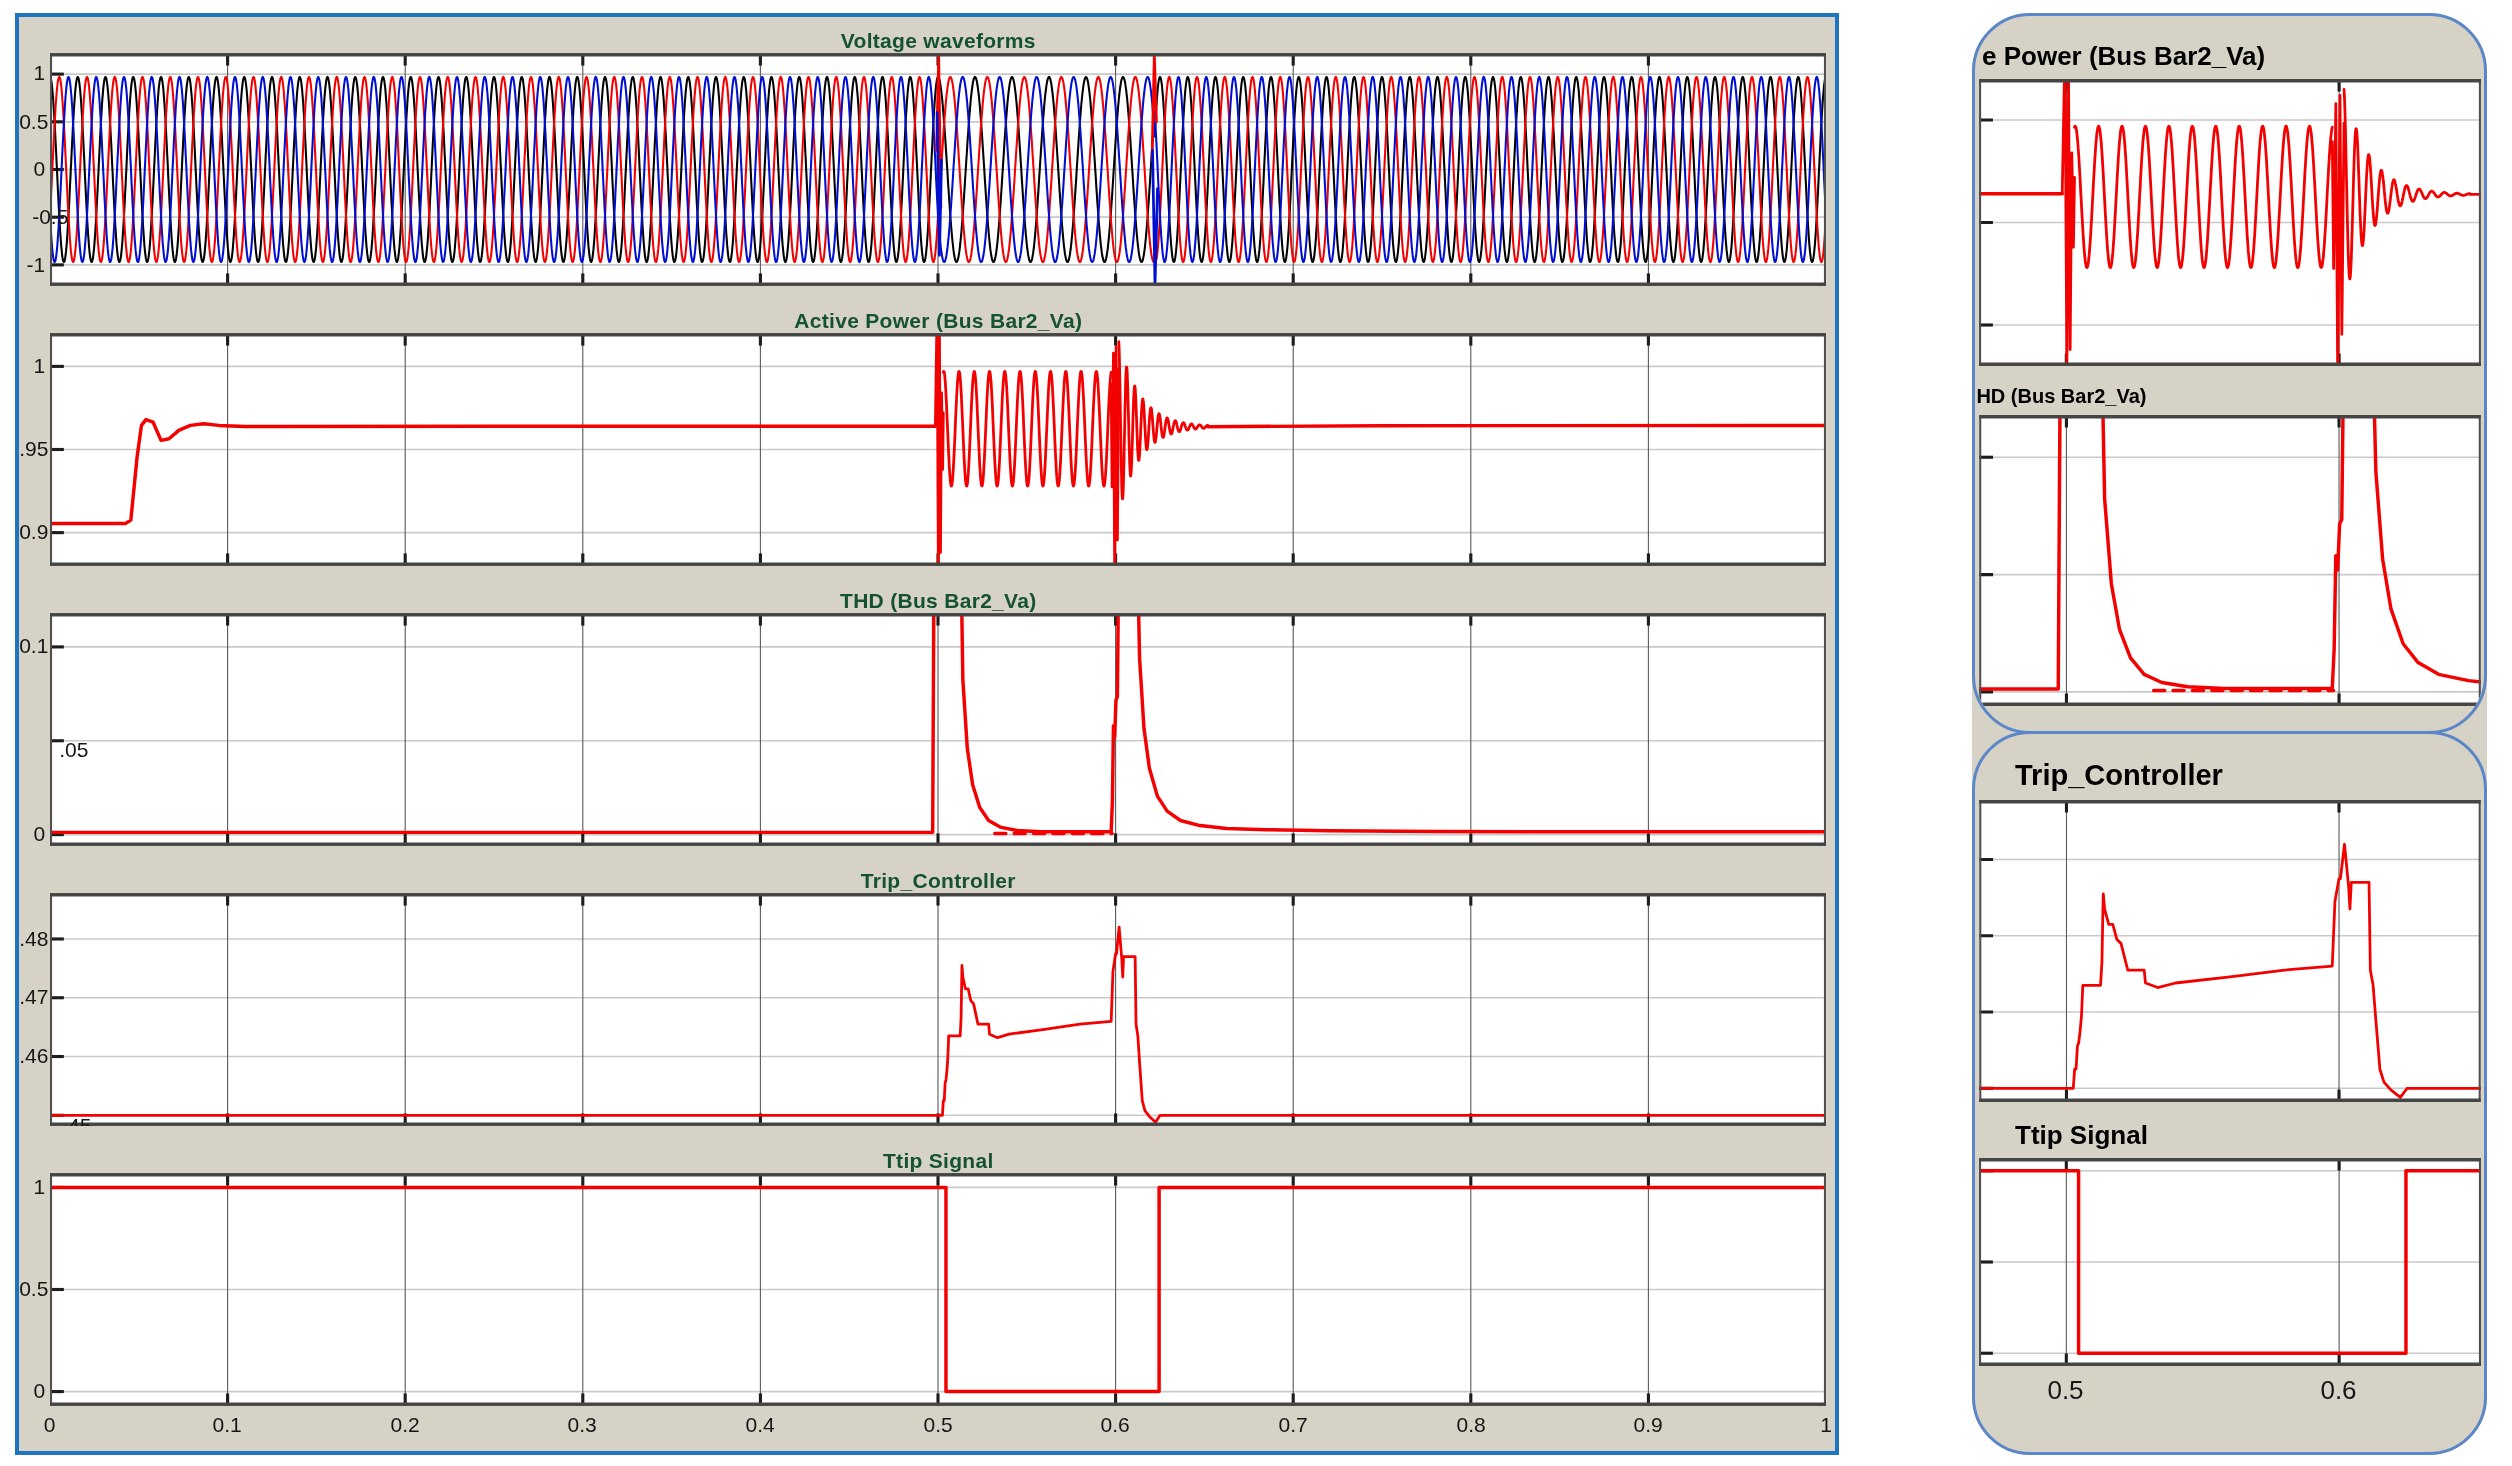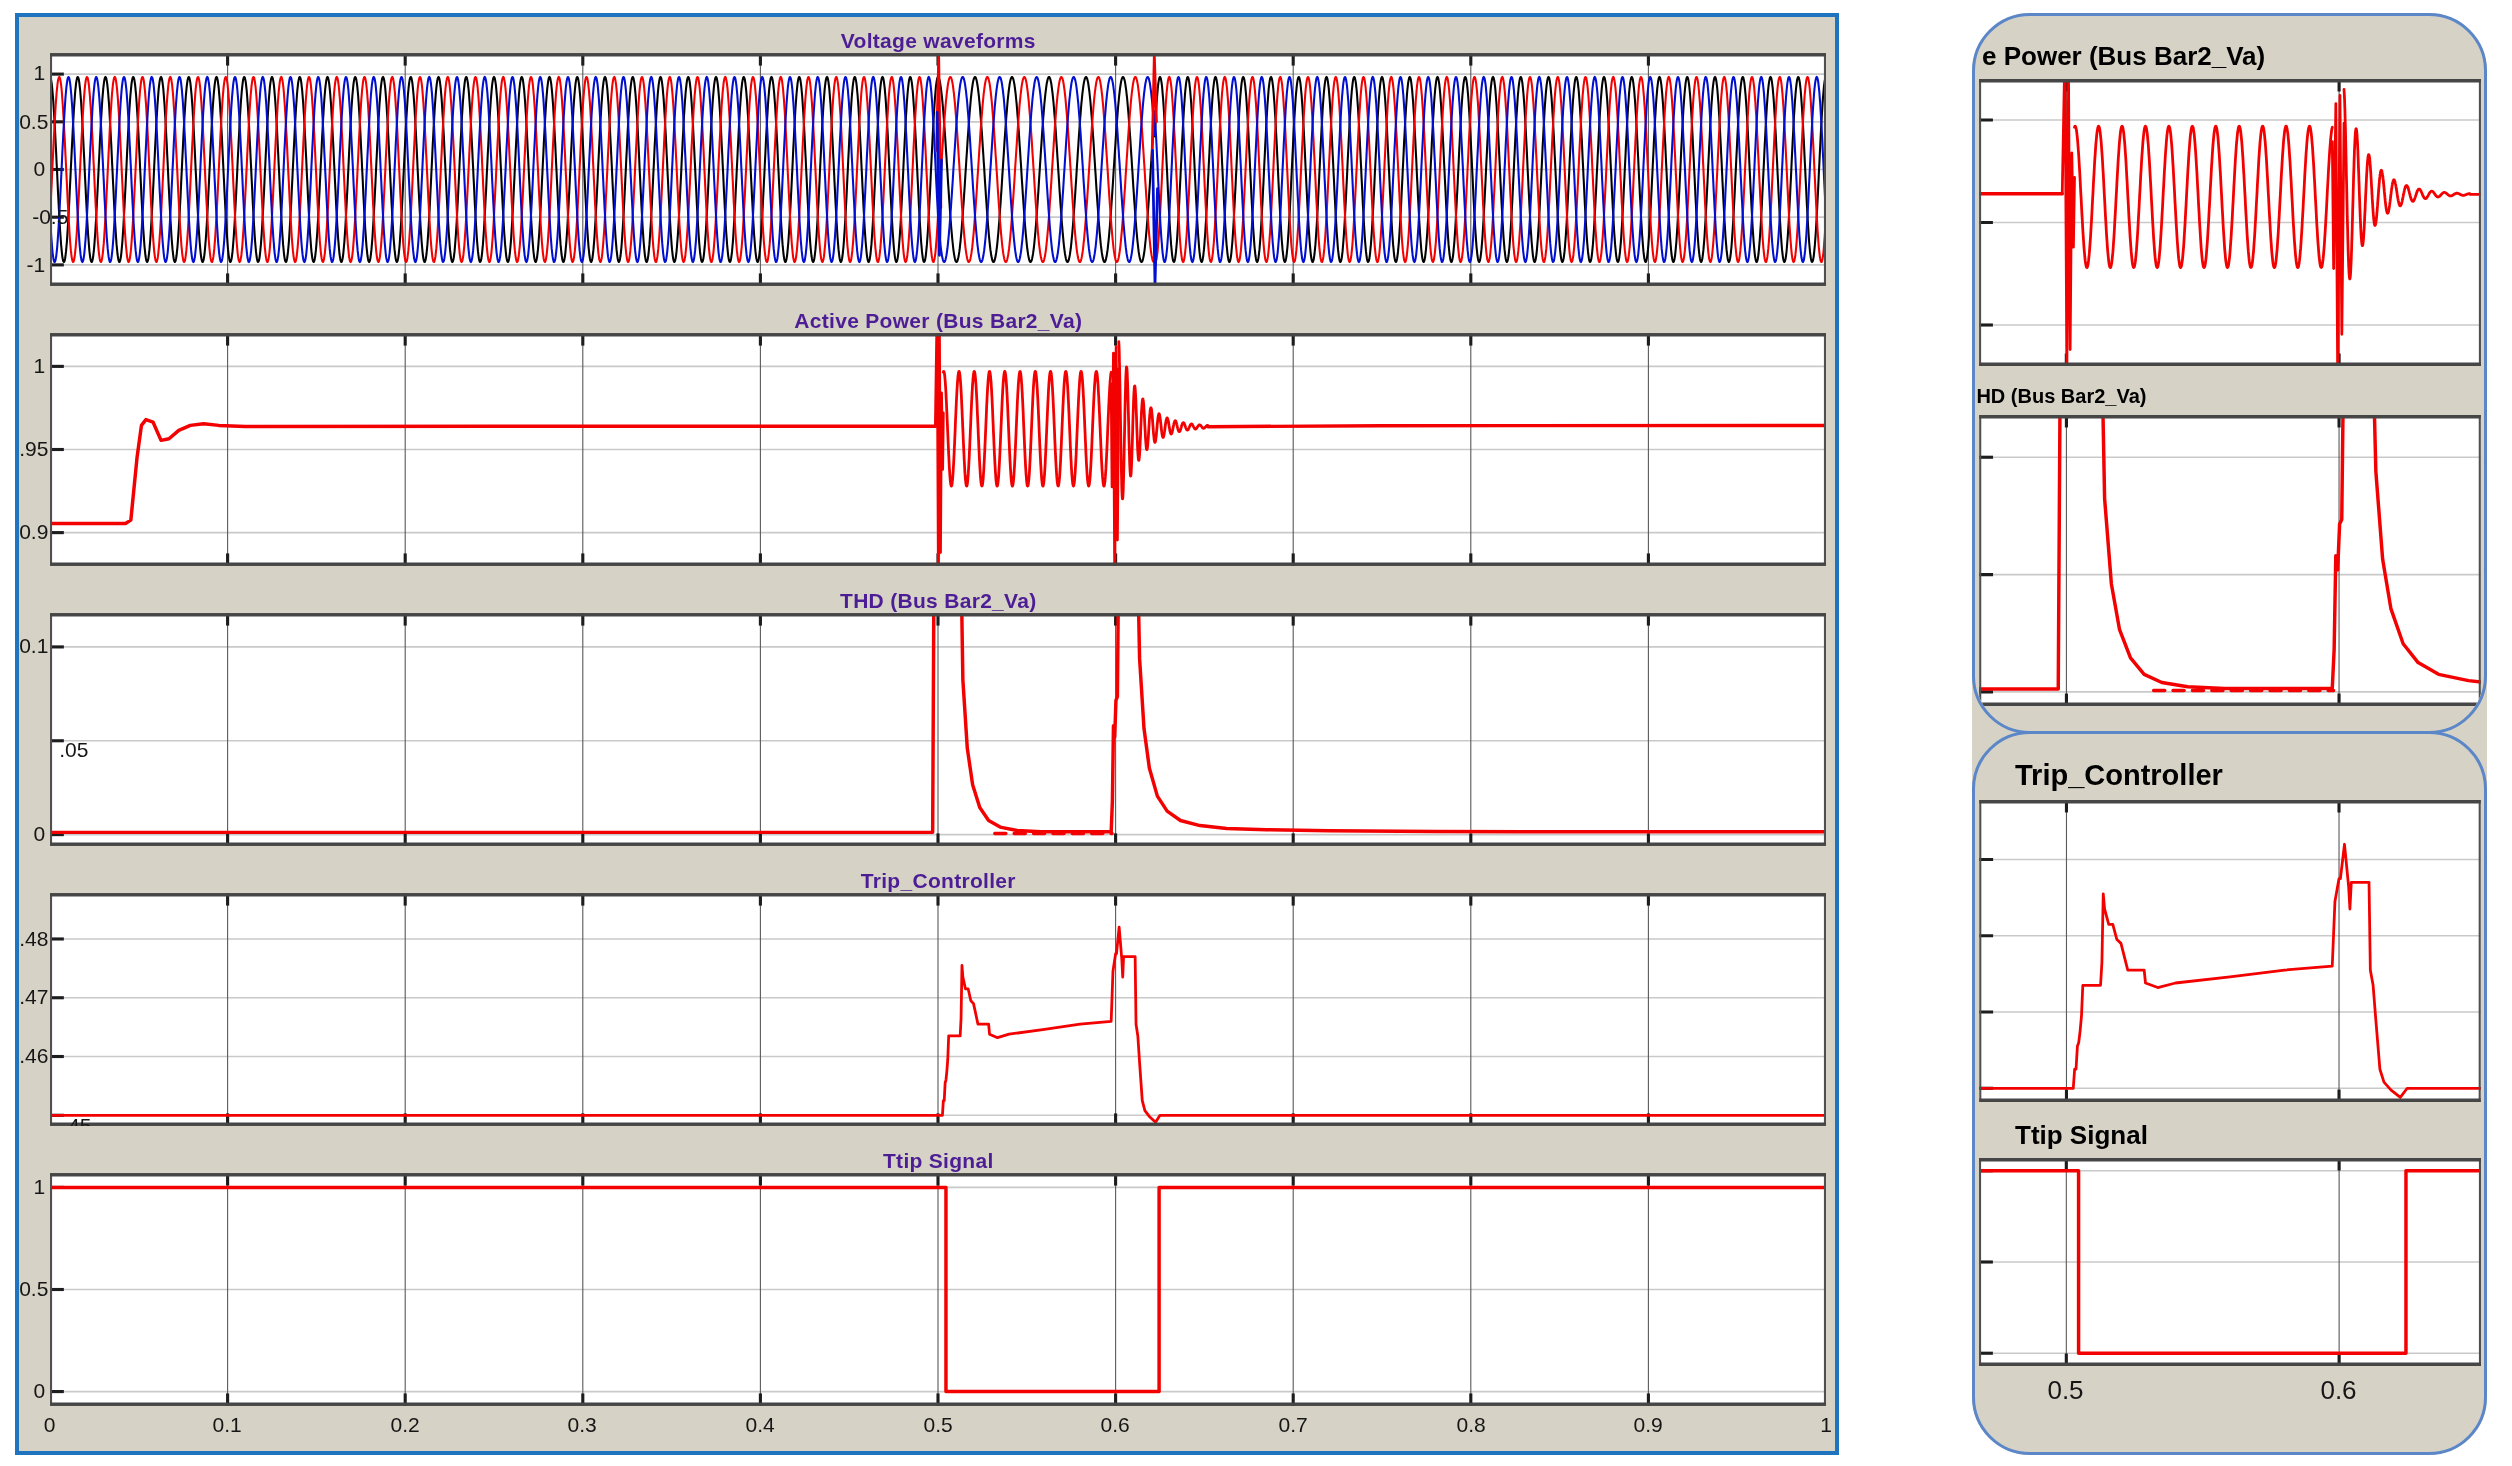--- a/index.html
+++ b/index.html
@@ -4,21 +4,21 @@
 <style>
   html,body{margin:0;padding:0;background:#fff;}
   .canvas{position:relative;width:2512px;height:1467px;background:#ffffff;overflow:hidden;
           font-family:"Liberation Sans", sans-serif;}
   
   .lpanel{position:absolute;left:15.2px;top:12.5px;width:1824px;height:1442px;box-sizing:border-box;
           border:4.2px solid #1f74c0;background:#d6d2c6;}
   .lsection{margin-top:16.6px;}
   .lsection.first{margin-top:5.5px;}
   .ltitle{margin-left:30.5px;margin-right:8.3px;height:30.5px;display:flex;align-items:flex-end;justify-content:center;
-          font-size:21px;font-weight:700;color:#4c1d95;letter-spacing:0.3px;}
+          font-size:21px;font-weight:700;color:#14532d;letter-spacing:0.3px;}
   .lplot{position:relative;height:233px;margin-right:8.3px;overflow:hidden;}
   .lxaxis{position:relative;height:42px;margin-right:8.3px;}
   .lxaxis .xlab{position:absolute;top:7px;transform:translateX(-50%);font-size:21px;color:#161616;}
   .ylab{position:absolute;left:0;width:26px;text-align:right;font-size:21px;color:#161616;line-height:26px;}
   
   .rpanel{position:absolute;left:1972px;top:12.5px;width:515px;height:1442px;background:#d6d2c6;border-radius:58px;}
   .rbox{position:absolute;left:0;right:0;box-sizing:border-box;border:3.5px solid #5b87c9;border-radius:58px;overflow:hidden;}
   .rtop{top:0;height:721px;}
   .rbottom{top:718px;bottom:0;}
   .rtitle{color:#000000;font-weight:700;text-align:left;}

